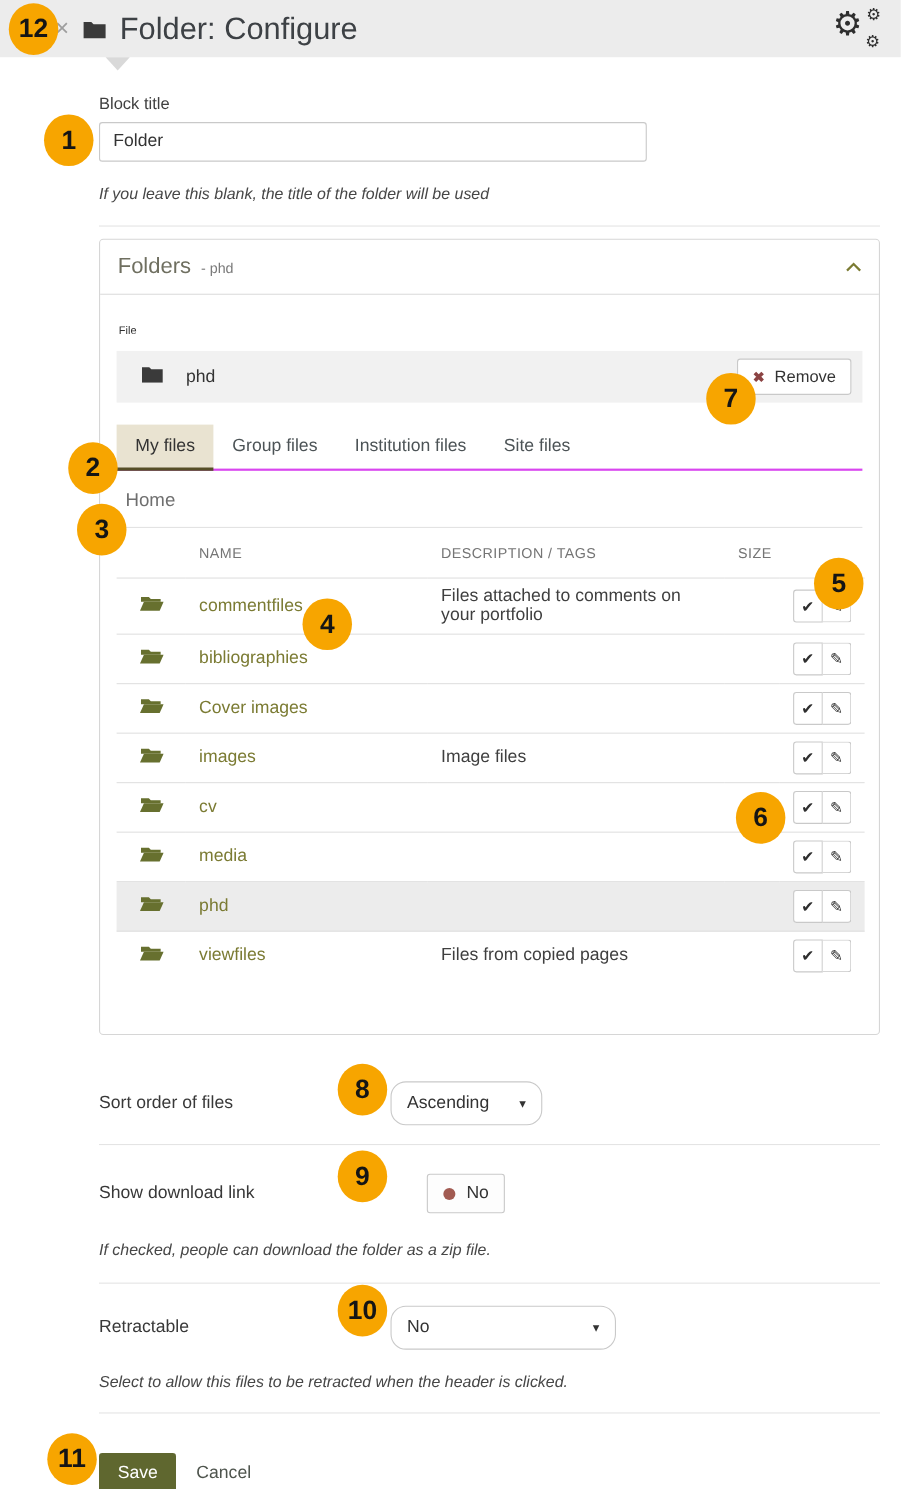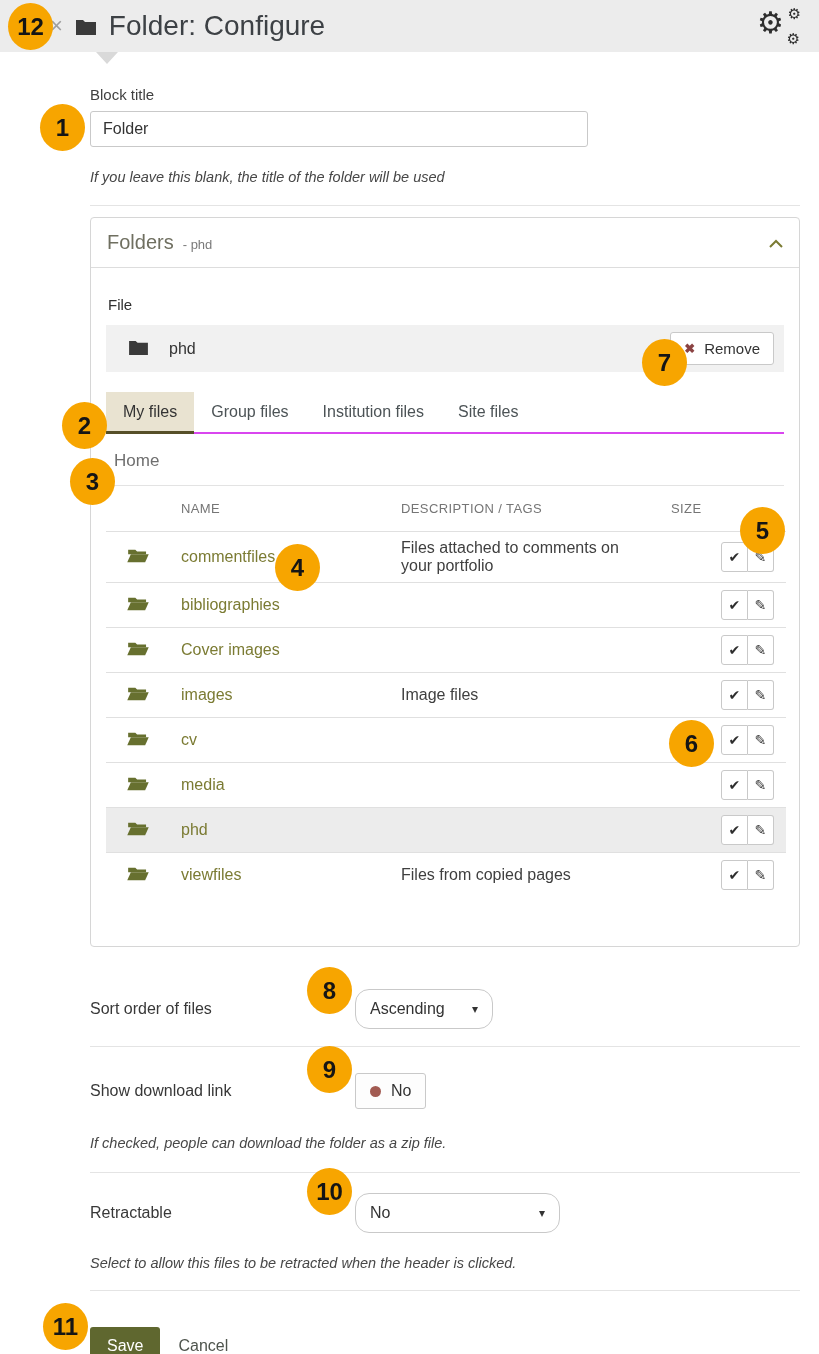--- a/index.html
+++ b/index.html
@@ -30,21 +30,21 @@
   .hr{border-top:1px solid #e4e4e4;height:0;}
   .hr1{margin-top:20px;}
 
   
   .panel{border:1px solid #d6d6d6;border-radius:4px;margin-top:11px;}
   .panel-heading{display:flex;align-items:baseline;gap:9px;padding:13px 16px;border-bottom:1px solid #ddd;}
   .panel-title{font-size:20px;color:#6f6f60;font-weight:400;}
   .panel-sub{font-size:13px;color:#7a7a7a;}
   .chev{margin-left:auto;align-self:center;cursor:pointer;}
   .panel-body{padding:28px 15px 49px;}
-  .file-label{font-size:15px;color:#2f2f2f;margin:0 0 12px 2px;}
+  .file-label{font-size:10px;color:#2f2f2f;margin:0 0 12px 2px;}
   .file-row{background:#f1f1f1;display:flex;align-items:center;height:47px;padding:0 10px 0 22px;margin-top:12px;}
   .file-name{margin-left:20px;font-size:16px;color:#333;}
   .remove-btn{margin-left:auto;display:flex;align-items:center;gap:9px;background:#fff;
     border:1px solid #c9c9c9;border-radius:3px;padding:7px 13px;font-size:15px;color:#333;cursor:pointer;font-family:inherit;}
   .remove-x{color:#8b4343;font-weight:bold;font-size:13px;line-height:1;}
 
   
   .tabs{display:flex;margin-top:20px;border-bottom:2px solid #d946ef;align-items:flex-end;}
   .tab{padding:11px 17px;font-size:16px;color:#4c5356;cursor:pointer;position:relative;}
   .tab.active{background:#e9e3d1;color:#333;}
@@ -72,21 +72,21 @@
   .setting-row{display:flex;align-items:center;}
   .setting-label{width:265px;font-size:16px;color:#383838;}
   .select-box{display:flex;align-items:center;justify-content:space-between;border:1px solid #c9c9c9;
     border-radius:14px;height:40px;padding:0 14px;font-size:16px;color:#333;box-sizing:border-box;
     background:#fff;cursor:pointer;}
   .caret{color:#333;font-size:12px;margin-left:18px;}
   .sort-select{width:138px;}
   .retract-select{width:205px;}
   .row-sort{margin-top:42px;}
   .hr2{margin-top:17px;}
-  .row-download{margin-top:26px;}
+  .row-download{margin-top:26px;gap:33px;}
   .toggle-btn{display:flex;align-items:center;gap:10px;border:1px solid #c9c9c9;border-radius:3px;
     height:36px;padding:0 14px;background:#fdfdfd;font-size:16px;color:#333;cursor:pointer;box-sizing:border-box;font-family:inherit;}
   .dot{width:11px;height:11px;border-radius:50%;background:#a25b52;}
   .help-dl{margin-top:26px;}
   .hr3{margin-top:21px;}
   .row-retract{margin-top:20px;}
   .help-re{margin-top:22px;}
   .hr4{margin-top:19px;}
   .actions-row{margin-top:36px;display:flex;align-items:center;}
   .save-btn{background:#5f672f;color:#fff;border:none;border-radius:3px;padding:10px 17px;

